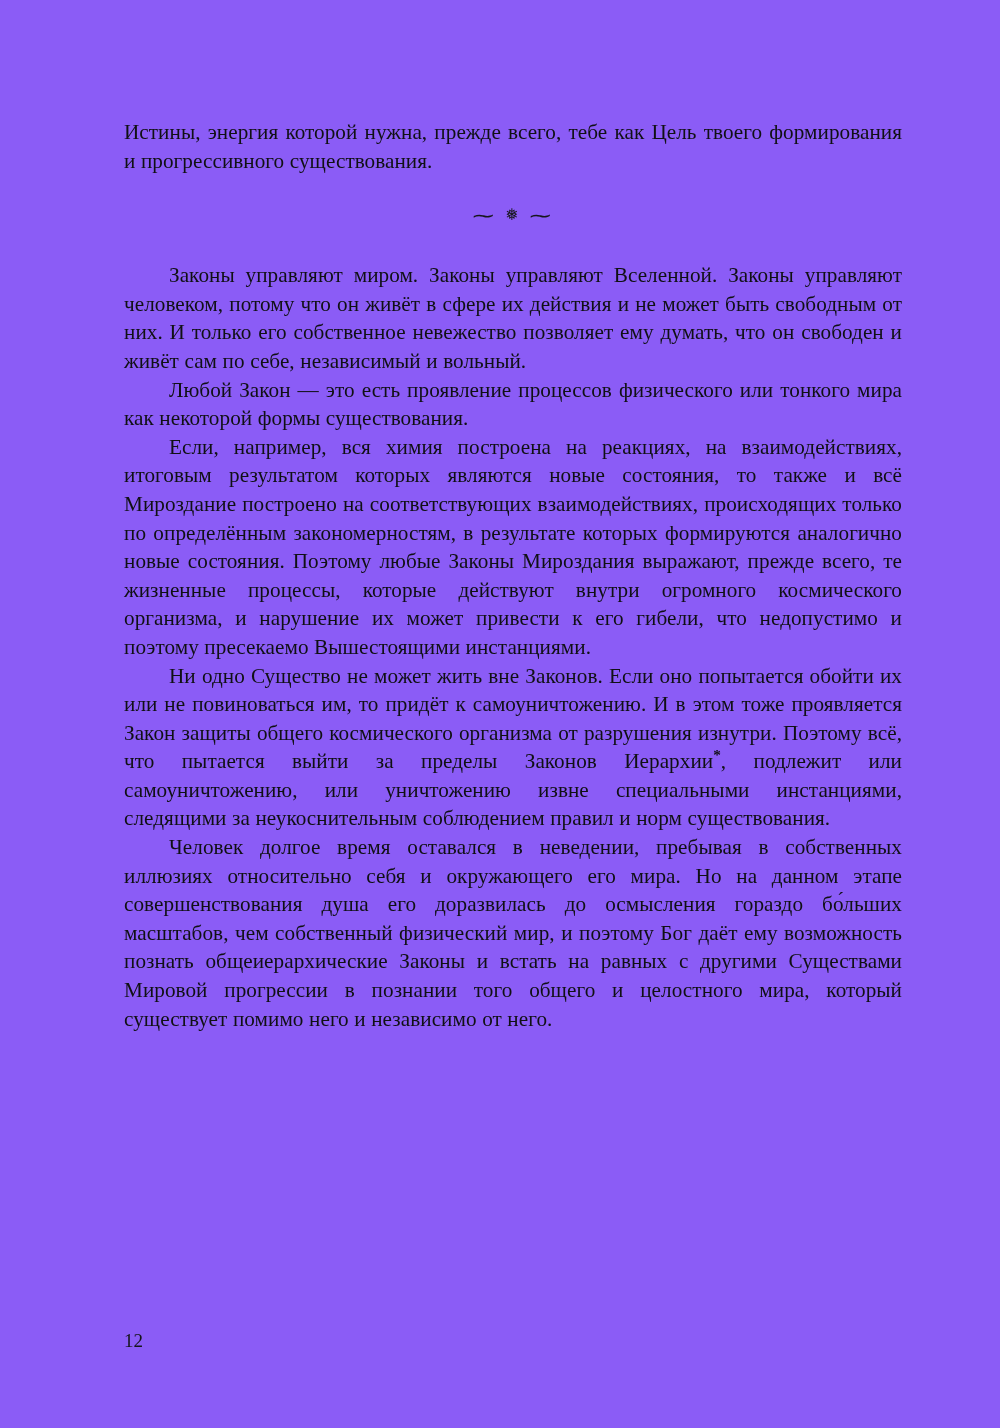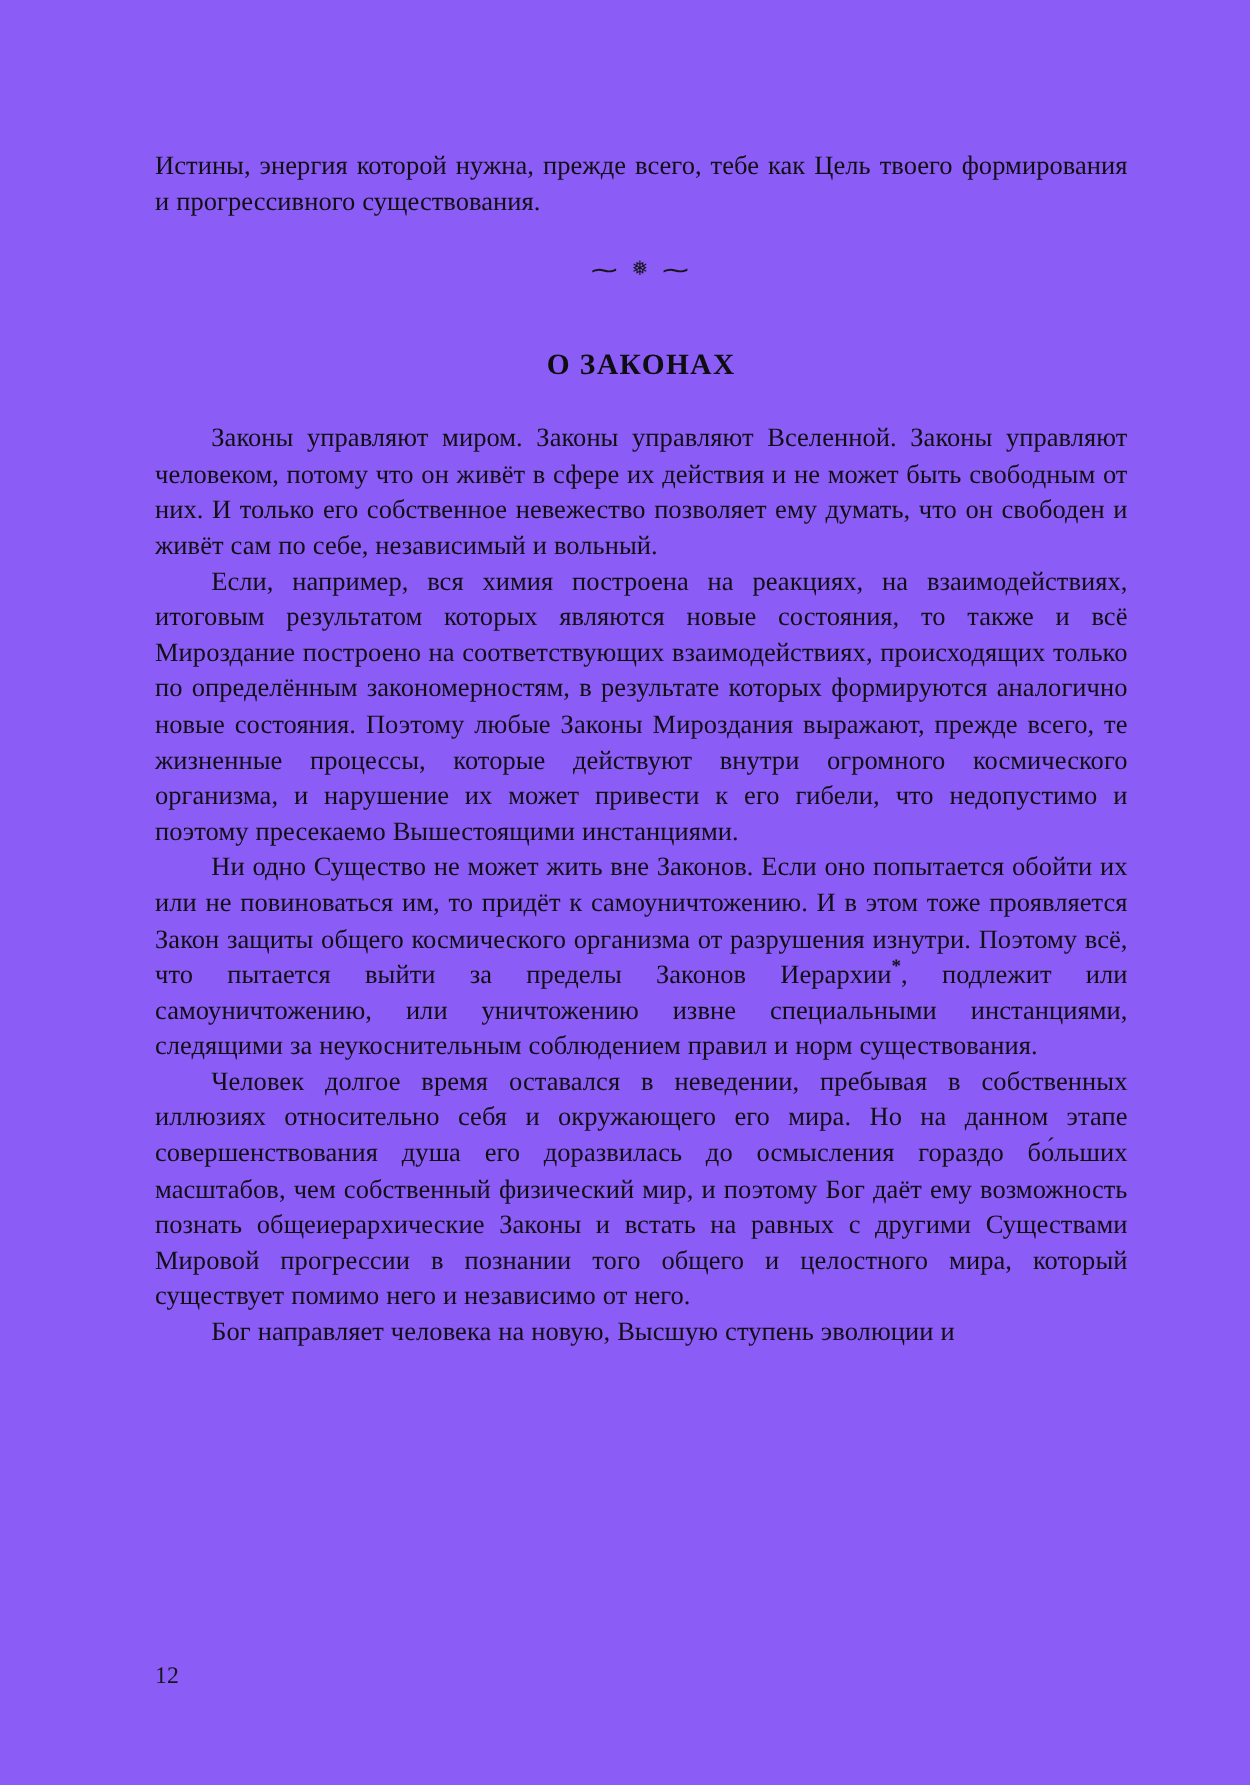--- a/index.html
+++ b/index.html
@@ -124,35 +124,34 @@
 <div class="page">
 
   <div class="content">
 
     <p class="para continued intro">Истины, энергия которой нужна, прежде всего, тебе как Цель твоего формирования и прогрессивного существования.</p>
 
     <div class="ornament">
       <span class="swash">∼</span><span class="flower">❅</span><span class="swash">∼</span>
     </div>
 
-    <h1 class="chapter-title">О  ЗАКОНАХ</h1>
 
     <div class="body-block">
 
       <p class="para indent">Законы управляют миром. Законы управляют Вселенной. Законы управляют человеком, потому что он живёт в сфере их действия и не может быть свободным от них. И только его собственное невежество позволяет ему думать, что он свободен и живёт сам по себе, независимый и вольный.</p>
 
+      <p class="para indent">Любой Закон — это есть проявление процессов физического или тонкого мира как некоторой формы существования.</p>
 
       <p class="para indent">Если, например, вся химия построена на реакциях, на взаимодействиях, итоговым результатом которых являются новые состояния, то также и всё Мироздание построено на соответствующих взаимодействиях, происходящих только по определённым закономерностям, в результате которых формируются аналогично новые состояния. Поэтому любые Законы Мироздания выражают, прежде всего, те жизненные процессы, которые действуют внутри огромного космического организма, и нарушение их может привести к его гибели, что недопустимо и поэтому пресекаемо Вышестоящими инстанциями.</p>
 
       <p class="para indent">
         <span>Ни одно Существо не может жить вне Законов. Если оно попытается обойти их или не повиноваться им, то придёт к самоуничтожению. И в этом тоже проявляется Закон защиты общего космического организма от разрушения изнутри. Поэтому всё, что пытается выйти за пределы Законов </span><b class="bold-term">Иерархии</b><sup class="fn">*</sup><span>, подлежит или самоуничтожению, или уничтожению извне специальными инстанциями, следящими за неукоснительным соблюдением правил и норм существования.</span>
       </p>
 
       <p class="para indent">Человек долгое время оставался в неведении, пребывая в собственных иллюзиях относительно себя и окружающего его мира. Но на данном этапе совершенствования душа его доразвилась до осмысления гораздо бо́льших масштабов, чем собственный физический мир, и поэтому Бог даёт ему возможность познать общеиерархические Законы и встать на равных с другими Существами Мировой прогрессии в познании того общего и целостного мира, который существует помимо него и независимо от него.</p>
 
-      <p class="para indent">Бог направляет человека на новую, Высшую ступень эволюции и</p>
 
     </div>
   </div>
 
   <div class="page-number">12</div>
 
 </div>
 
 </body></html>

